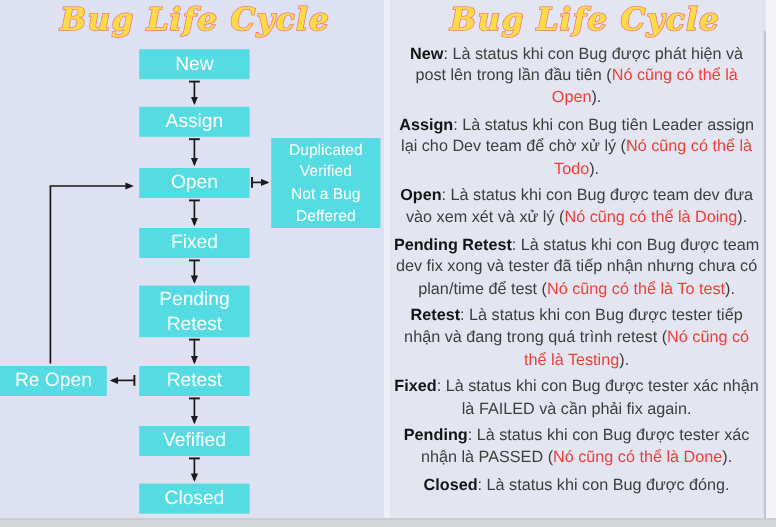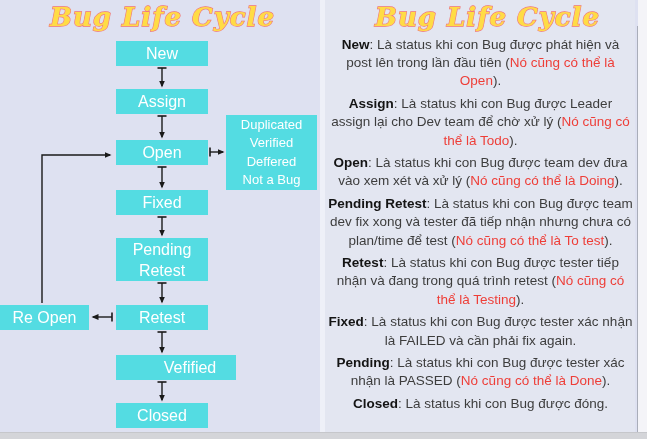--- a/index.html
+++ b/index.html
@@ -100,45 +100,45 @@
     </div>
   <div class="node" style="left:116px;top:190px;width:92px;height:25px;">
       <span>Fixed</span>
     </div>
   <div class="node two-line" style="left:116px;top:238px;width:92px;height:43px;">
       <span>Pending Retest</span>
     </div>
   <div class="node" style="left:116px;top:305px;width:92px;height:25px;">
       <span>Retest</span>
     </div>
-  <div class="node" style="left:116px;top:355px;width:92px;height:25px;padding-left:28px;">
+  <div class="node" style="left:116px;top:355px;width:92px;height:25px;">
       <span>Vefified</span>
     </div>
   <div class="node" style="left:116px;top:403px;width:92px;height:25px;">
       <span>Closed</span>
     </div>
   <div class="node" style="left:0px;top:305px;width:89px;height:25px;">
       <span>Re Open</span>
     </div>
 
   <div class="branch-box" style="left:226px;top:115px;width:91px;height:75px;">
     <span>Duplicated</span>
     <span>Verified</span>
+    <span>Not a Bug</span>
     <span>Deffered</span>
-    <span>Not a Bug</span>
   </div>
 
   <div class="divider"></div>
 
   <div class="right-panel">
     <div class="fancy-title right-title">Bug Life Cycle</div>
 
     <p class="entry"><b>New</b><span>: Là status khi con Bug được phát hiện và post lên trong lần đầu tiên (</span><span class="red">Nó cũng có thể là Open</span><span>).</span></p>
 
-    <p class="entry"><b>Assign</b><span>: Là status khi con Bug được Leader assign lại cho Dev team để chờ xử lý (</span><span class="red">Nó cũng có thể là Todo</span><span>).</span></p>
+    <p class="entry"><b>Assign</b><span>: Là status khi con Bug tiên Leader assign lại cho Dev team để chờ xử lý (</span><span class="red">Nó cũng có thể là Todo</span><span>).</span></p>
 
     <p class="entry"><b>Open</b><span>: Là status khi con Bug được team dev đưa vào xem xét và xử lý (</span><span class="red">Nó cũng có thể là Doing</span><span>).</span></p>
 
 
     <p class="entry"><b>Pending Retest</b><span>: Là status khi con Bug được team dev fix xong  và tester đã tiếp nhận nhưng chưa có plan/time để test (</span><span class="red">Nó cũng có thể là To test</span><span>).</span></p>
 
     <p class="entry"><b>Retest</b><span>: Là status khi con Bug được tester tiếp nhận và đang trong quá trình retest (</span><span class="red">Nó cũng có thể là Testing</span><span>).</span></p>
 
     <p class="entry"><b>Fixed</b><span>: Là status khi con Bug được tester xác nhận là FAILED và cần phải fix again.</span></p>
 

